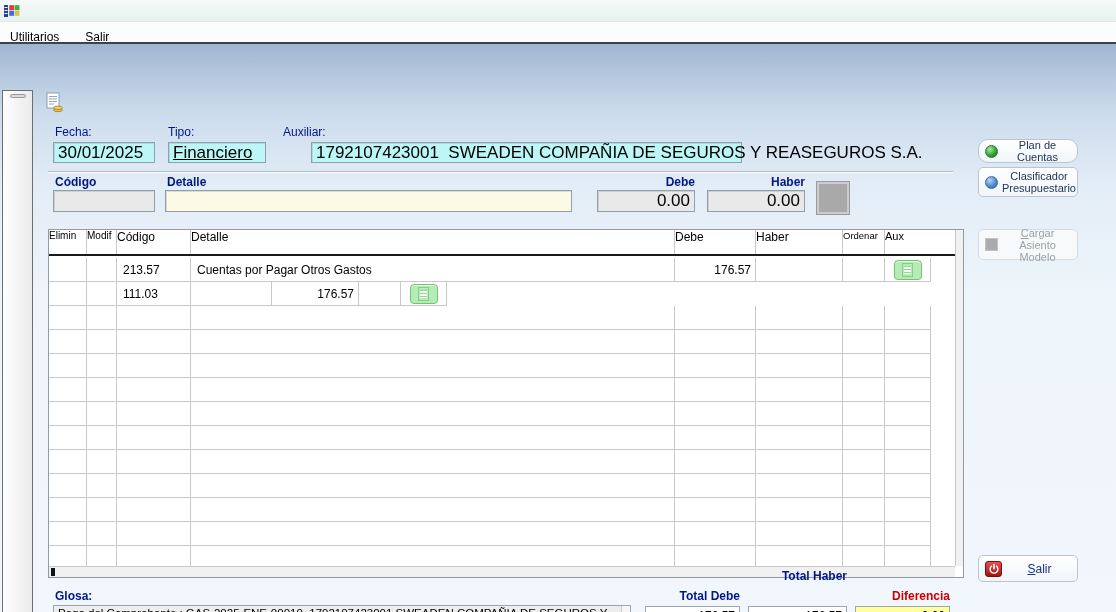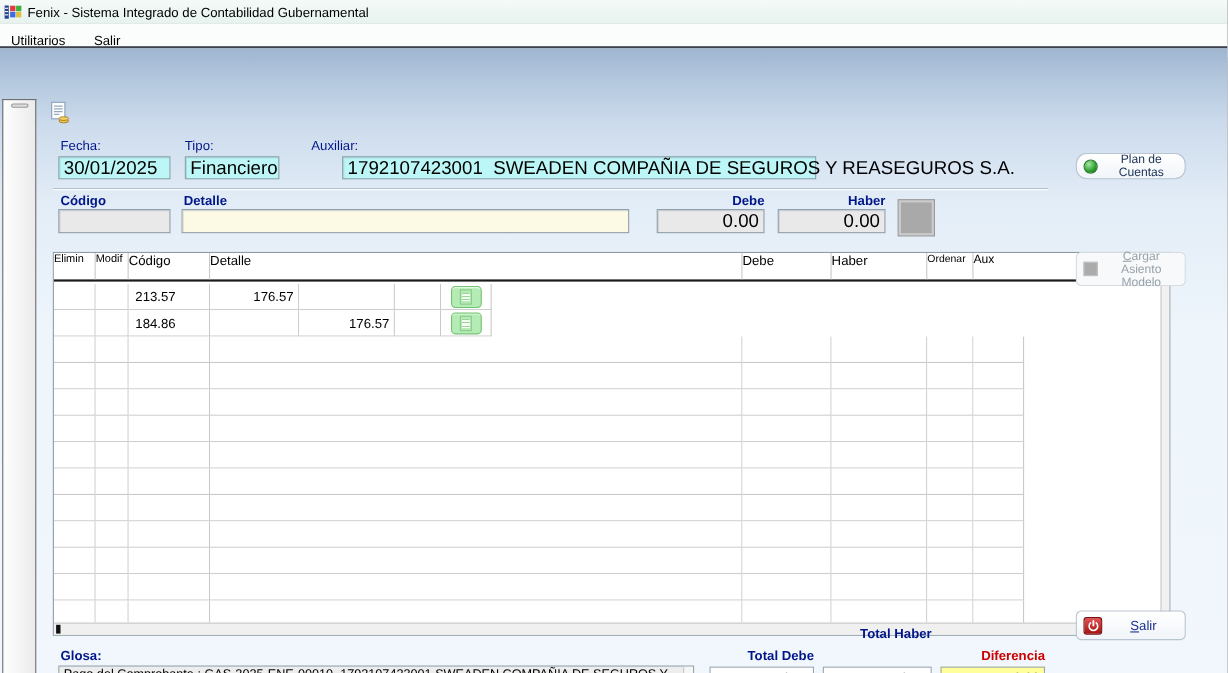--- a/index.html
+++ b/index.html
@@ -60,21 +60,21 @@
   .sep-line {
     position:absolute; left:48px; top:127px; width:905px; height:2px;
     border-top:1px solid #aebccb; border-bottom:1px solid #ffffff;
   }
   .gray-square-btn {
     position:absolute; left:817px; top:138px; width:32px; height:32px;
     background:#a9a9a9; border:2px solid #cccccc; outline:1px solid #9a9a9a; cursor:pointer;
   }
   
   .grid {
-    position:absolute; left:48px; top:185px; width:1016px; height:349px;
+    position:absolute; left:48px; top:185px; width:916px; height:349px;
     background:#fff; border:1px solid #8f9ba6;
   }
   .grid-header { display:flex; height:26px; border-bottom:2px solid #1a1a1a; background:#fff; }
   .grid-rows-wrap { position:absolute; left:0; top:28px; right:8px; bottom:11px; overflow:hidden; }
   .grid-row { display:flex; height:24px; }
   .cell {
     display:flex; align-items:center; border-right:1px solid #c9c9c9;
     font-size:12px; overflow:hidden; white-space:nowrap;
   }
   .grid-row .cell { border-bottom:1px solid #c9c9c9; background:#fff; }
@@ -156,21 +156,20 @@
     <svg class="app-icon" viewBox="0 0 16 16">
       <rect x="0" y="2" width="4" height="12" fill="#26418f"></rect>
       <rect x="0.5" y="4" width="3" height="1" fill="#fff"></rect>
       <rect x="0.5" y="7" width="3" height="1" fill="#fff"></rect>
       <rect x="0.5" y="10" width="3" height="1" fill="#fff"></rect>
       <rect x="5.2" y="2.2" width="4.8" height="5" fill="#e03c3c"></rect>
       <rect x="10.6" y="2.2" width="4.8" height="5" fill="#3cb03c"></rect>
       <rect x="5.2" y="7.8" width="4.8" height="5" fill="#3c6ce0"></rect>
       <rect x="10.6" y="7.8" width="4.8" height="5" fill="#e0c03c"></rect>
     </svg>
-    <span class="title-text">Fenix - Sistema Integrado de Contabilidad Gubernamental</span>
   </div>
 
   <div class="menubar">
     <span class="menu-item">Utilitarios</span>
     <span class="menu-item">Salir</span>
   </div>
   <div class="dark-line"></div>
 
   <div class="content">
 
@@ -185,21 +184,21 @@
         <ellipse cx="14" cy="18" rx="4.4" ry="1.7" fill="#eec24e"></ellipse>
         <ellipse cx="14" cy="15.8" rx="4.4" ry="1.7" fill="#f4d06a"></ellipse>
       </g>
     </svg>
 
     <div class="lbl" style="left:55px; top:81px;">Fecha:</div>
     <div class="lbl" style="left:168px; top:81px;">Tipo:</div>
     <div class="lbl" style="left:283px; top:81px;">Auxiliar:</div>
 
     <div class="fld cyan" style="left:53px;  top:98px; width:102px;">30/01/2025</div>
-    <div class="fld cyan" style="left:168px; top:98px; width:86px;">Financiero</div>
+    <div class="fld cyan" style="left:168px; top:98px; width:98px;text-decoration:underline;">Financiero</div>
     <div class="fld cyan" style="left:283px; top:98px; width:431px;margin-left:28px;">1792107423001  SWEADEN COMPAÑIA DE SEGUROS Y REASEGUROS S.A.</div>
 
     <div class="sep-line"></div>
 
     <div class="lbl bold" style="left:55px; top:131px;">Código</div>
     <div class="lbl bold" style="left:167px; top:131px;">Detalle</div>
     <div class="lbl bold" style="left:597px; top:131px; width:98px; text-align:right;">Debe</div>
     <div class="lbl bold" style="left:707px; top:131px; width:98px; text-align:right;">Haber</div>
 
     <div class="fld gray" style="left:53px;  top:146px; width:102px; height:22px;"></div>
@@ -217,33 +216,34 @@
         <div class="hcell c-debe">Debe</div>
         <div class="hcell c-haber">Haber</div>
         <div class="hcell c-ordenar hs-tiny">Ordenar</div>
         <div class="hcell c-aux" style="font-size:11px; border-right:none;">Aux</div>
       </div>
       <div class="grid-rows-wrap" id="grid-rows">
           <div class="grid-row">
             <div class="cell c-elimin"></div>
             <div class="cell c-modif"></div>
             <div class="cell c-codigo">213.57</div>
+            <div class="cell c-detalle">Cuentas por Pagar Otros Gastos</div>
             <div class="cell c-debe">176.57</div>
             <div class="cell c-haber"></div>
             <div class="cell c-ordenar"></div>
             <div class="cell c-aux">
               <div class="aux-btn">
                 <span class="aux-page"></span>
               </div>
             </div>
           </div>
           <div class="grid-row">
             <div class="cell c-elimin"></div>
             <div class="cell c-modif"></div>
-            <div class="cell c-codigo">184.86</div>
+            <div class="cell c-codigo">111.03</div>
             <div class="cell c-debe"></div>
             <div class="cell c-haber">176.57</div>
             <div class="cell c-ordenar"></div>
             <div class="cell c-aux">
               <div class="aux-btn">
                 <span class="aux-page"></span>
               </div>
             </div>
           </div>
           <div class="grid-row">
@@ -359,20 +359,24 @@
         </div>
       <div class="grid-vscroll"></div>
       <div class="grid-hscroll">
         <div class="hscroll-mark"></div>
       </div>
     </div>
 
     <div class="side-btn" style="top:95px; height:24px;border-radius:10px;">
       <span class="sphere green"></span>
       <span class="btn-text">Plan de Cuentas</span>
+    </div>
+    <div class="side-btn" style="top:123px; height:30px;">
+      <span class="sphere blue"></span>
+      <span class="btn-text"><span>Clasificador</span><br><span>Presupuestario</span></span>
     </div>
     <div class="side-btn disabled" style="top:185px; height:31px;">
       <span class="gray-square-small"></span>
       <span class="btn-text"><span><u>C</u>argar Asiento</span><br><span>Modelo</span></span>
     </div>
     <div class="side-btn" style="top:511px; height:27px;">
       <span class="power-icon">
         <svg width="12" height="12" viewBox="0 0 16 16">
           <path d="M8 2v5.5" stroke="#fff" stroke-width="2.2" stroke-linecap="round"></path>
           <path d="M4.6 4.4a5.2 5.2 0 1 0 6.8 0" stroke="#fff" stroke-width="1.9" fill="none" stroke-linecap="round"></path>

